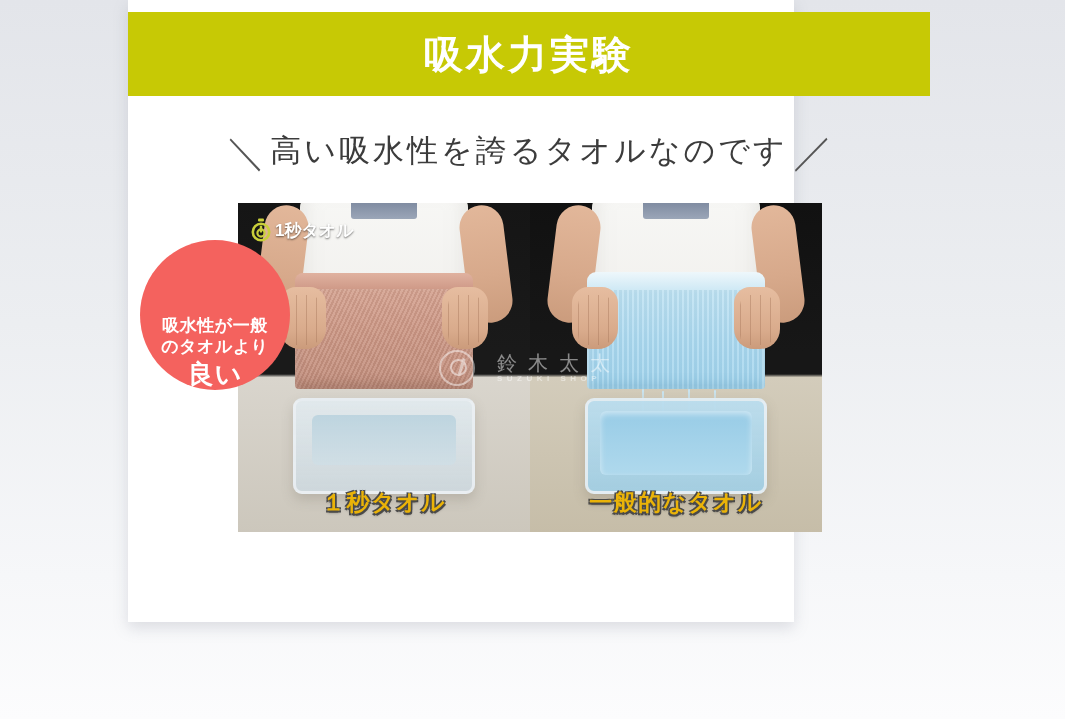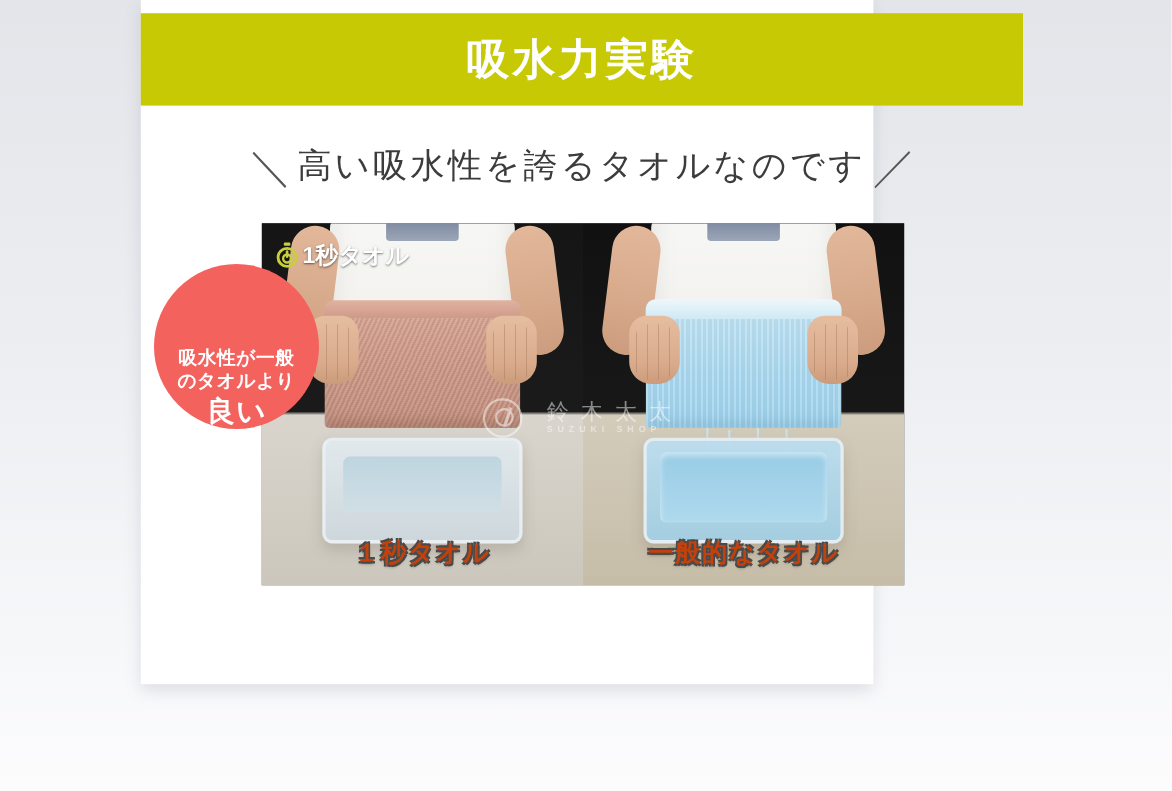--- a/index.html
+++ b/index.html
@@ -235,36 +235,36 @@
   .photo-badge {
     position: absolute;
     left: 12px;
     top: 15px;
     display: flex;
     align-items: center;
     gap: 3px;
     z-index: 6;
   }
   .photo-badge-text {
-    font-size: 21px;
+    font-size: 17px;
     font-weight: 700;
     color: #ffffff;
     text-shadow: 0 1px 2px rgba(0,0,0,0.55);
     letter-spacing: 0px;
   }
   .stopwatch-icon { width: 22px; height: 24px; display:block; }
 
   .photo-caption {
     position: absolute;
     bottom: 14px;
     width: 50%;
     text-align: center;
     font-size: 23px;
     font-weight: 700;
-    color: #c2410c;
+    color: #eab308;
     letter-spacing: 1.5px;
     z-index: 6;
     text-shadow:
       -1.5px -1.5px 0 #4a4a4a, 1.5px -1.5px 0 #4a4a4a,
       -1.5px  1.5px 0 #4a4a4a, 1.5px  1.5px 0 #4a4a4a,
        0 2px 3px rgba(0,0,0,0.45);
   }
   .caption-left  { left: 0; }
   .caption-right { left: 50%; text-align: center; }
 
@@ -273,21 +273,20 @@
     position: absolute;
     left: 50%;
     top: 50%;
     transform: translate(-50%, -50%);
     display: flex;
     align-items: center;
     gap: 22px;
     z-index: 5;
     opacity: 0.55;
     pointer-events: none;
-    margin-top: 12px;
   }
   .wm-logo {
     width: 36px; height: 36px;
     border-radius: 50%;
     border: 2.5px solid rgba(255,255,255,0.85);
     position: relative;
     flex: none;
   }
   .wm-logo::after {
     content:"";

